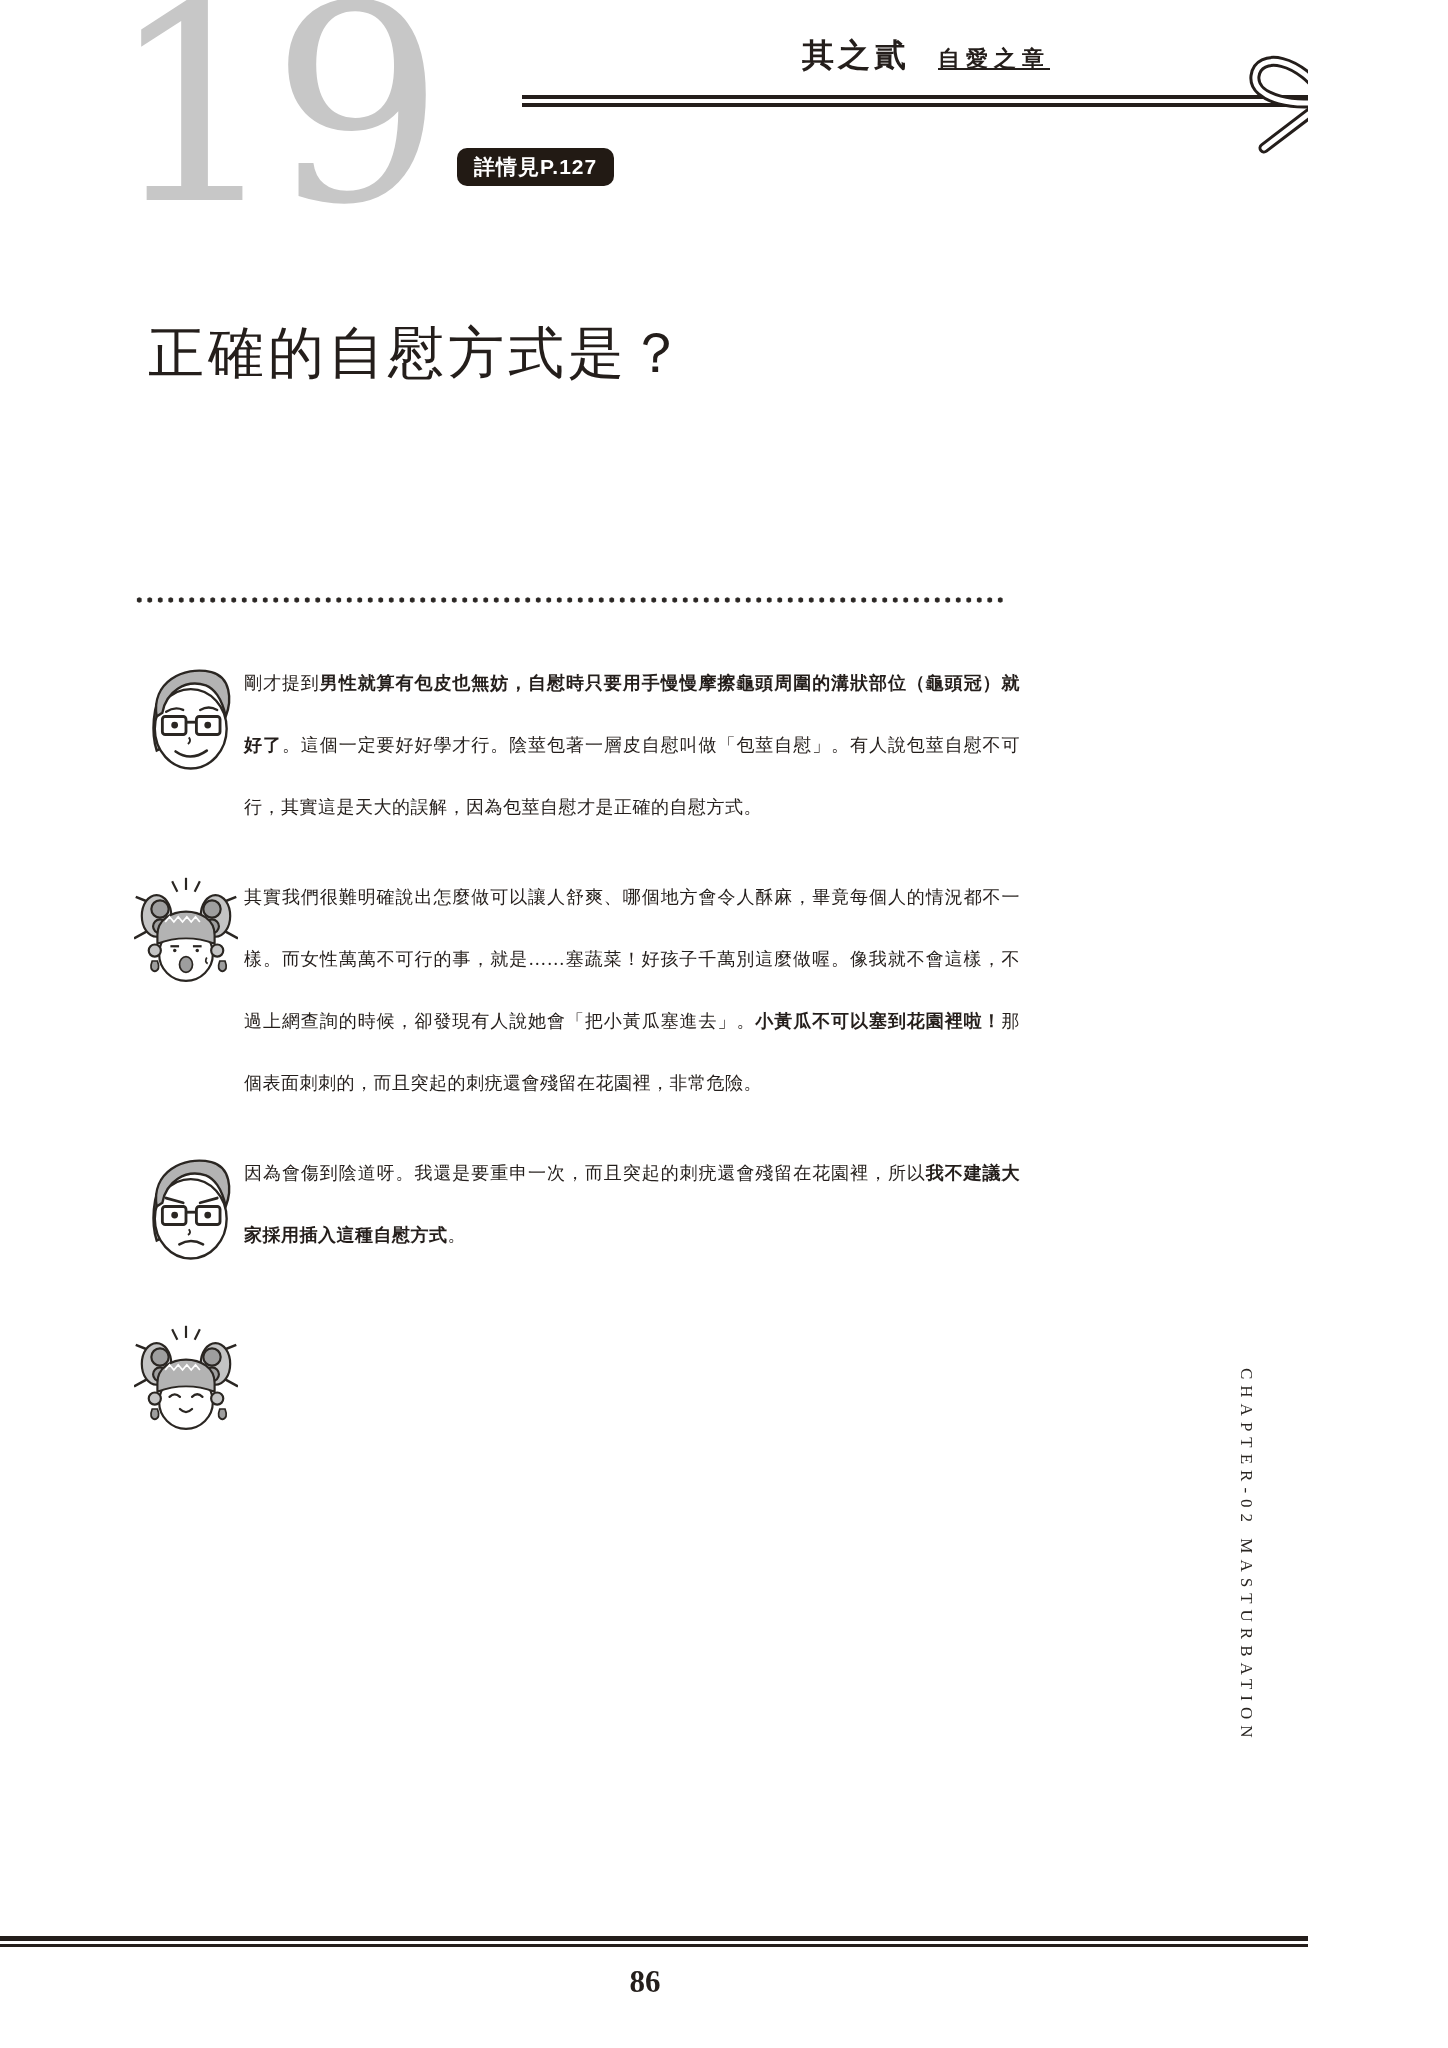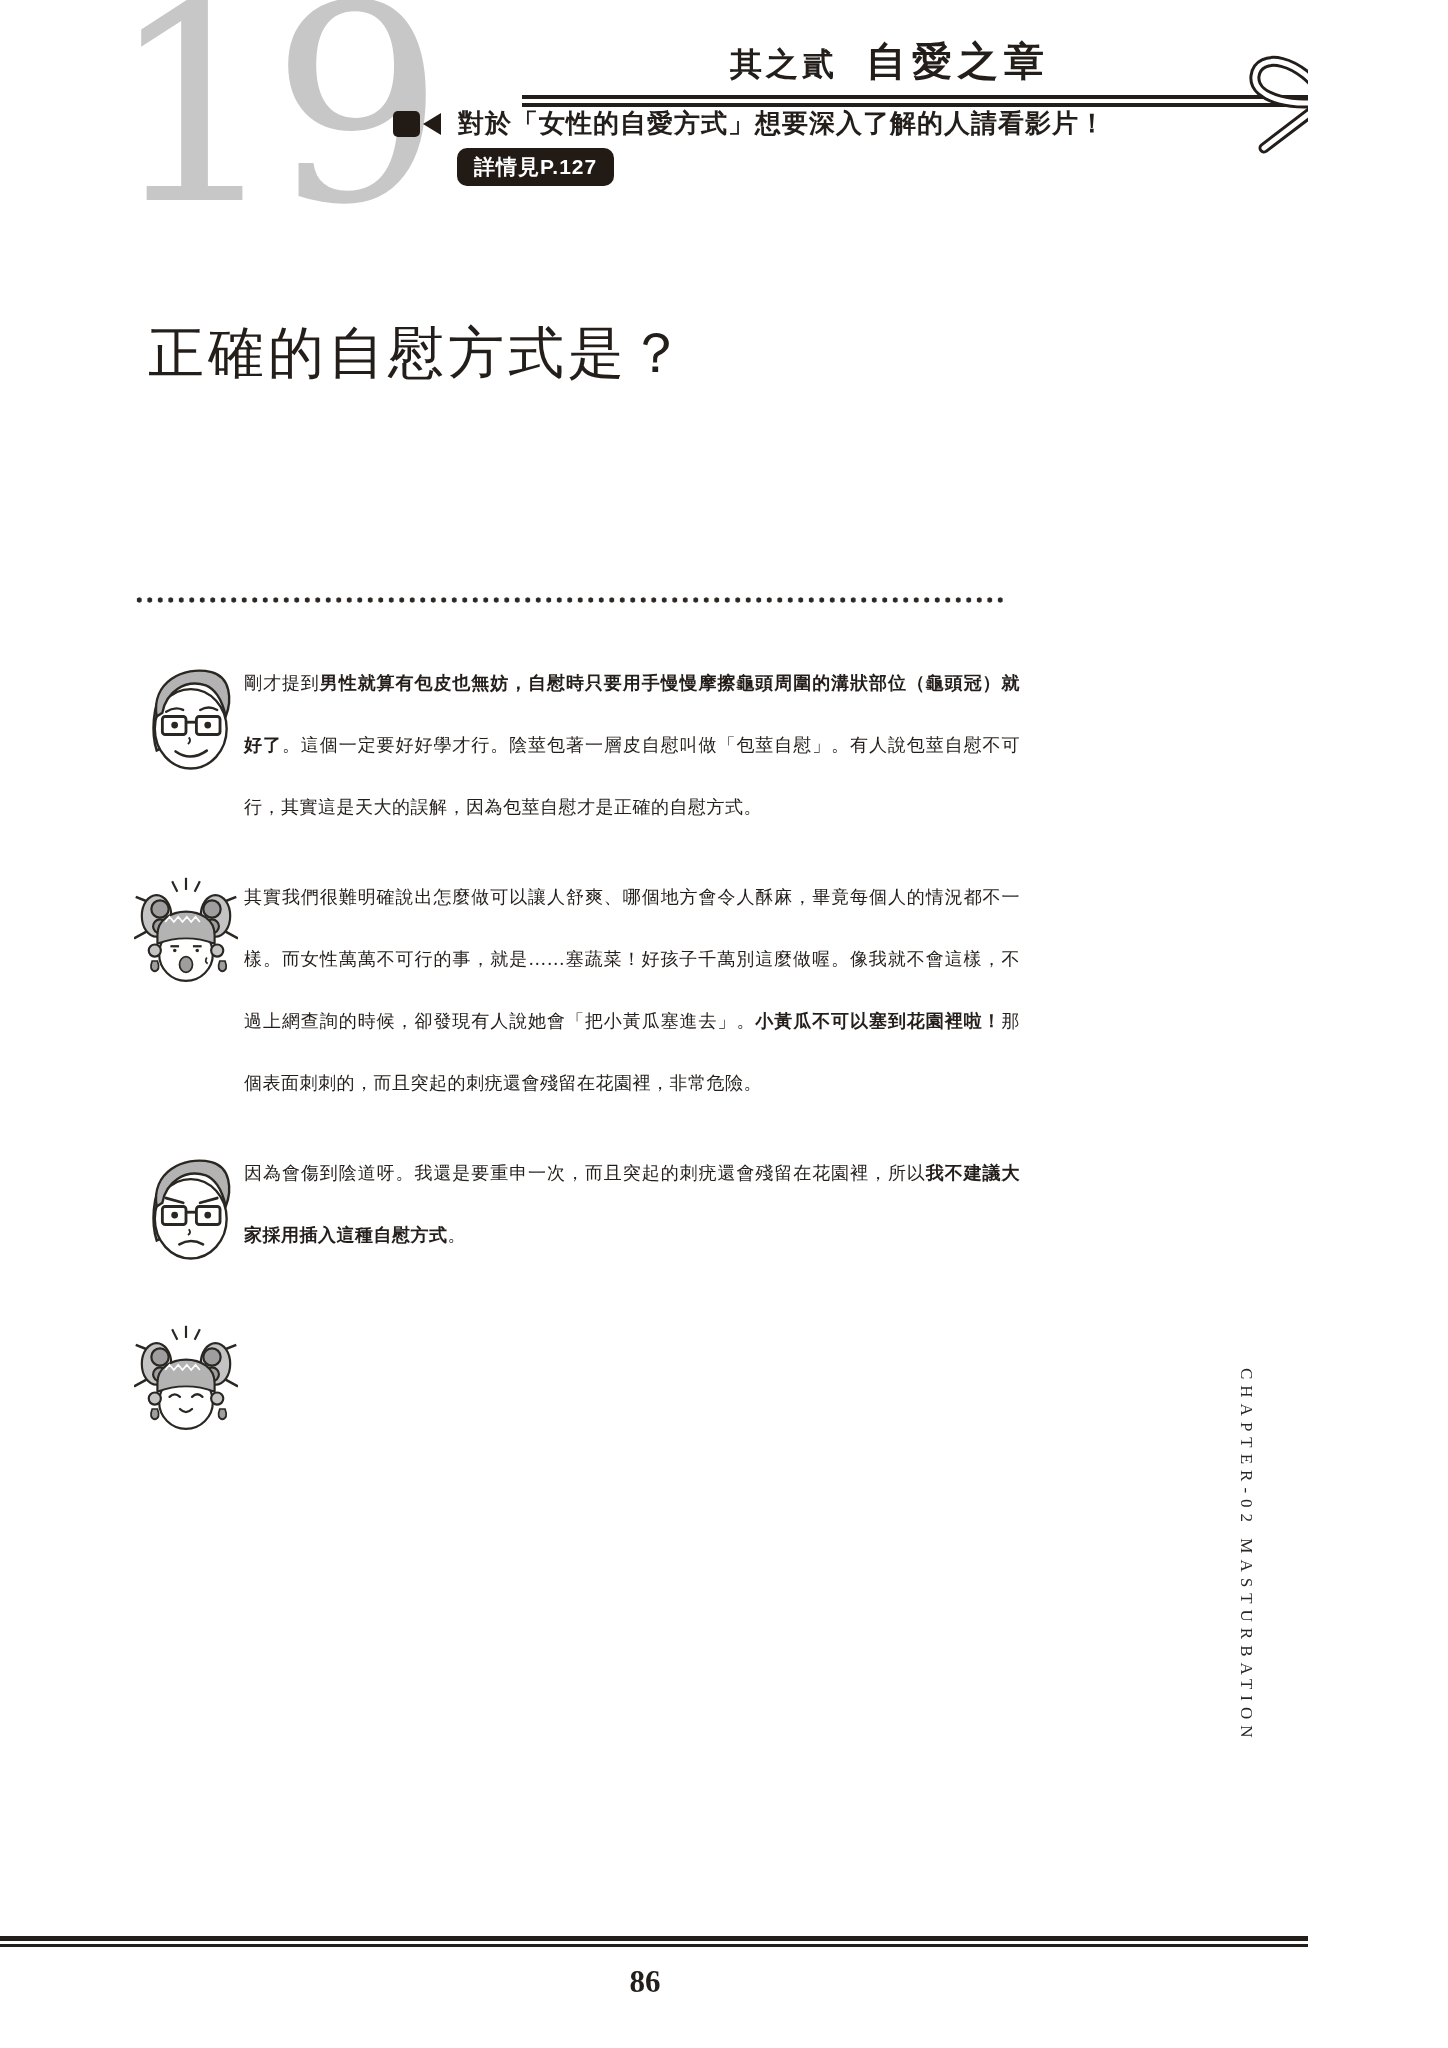--- a/index.html
+++ b/index.html
@@ -21,21 +21,21 @@
     font-weight:400;
   }
   
   .header-right{
     position:absolute;top:34px;right:258px;
     display:flex;align-items:baseline;gap:28px;
     font-family:"Liberation Sans",sans-serif;
     font-weight:700;
   }
   .part-label{font-size:32px;letter-spacing:4px;}
-  .chapter-title{font-size:40px;letter-spacing:6px;}
+  .chapter-title{font-size:22px;letter-spacing:6px;text-decoration:underline;}
   .header-rule{
     position:absolute;top:95px;left:522px;right:0;
     height:4px;
     border-top:4px solid #241e1b;
     border-bottom:4px solid #241e1b;
   }
   .bow{position:absolute;left:1242px;top:38px;}
   
   .video-note{
     position:absolute;left:392px;top:106px;
@@ -125,27 +125,20 @@
       <path d="M85,62 C112,18 154,14 157,38 C160,62 112,70 85,62 Z" stroke="#241e1b" stroke-width="11"></path>
       <path d="M85,62 C112,18 154,14 157,38 C160,62 112,70 85,62 Z" stroke="#ffffff" stroke-width="5"></path>
       <path d="M85,62 L22,110" stroke="#241e1b" stroke-width="11"></path>
       <path d="M85,62 L22,110" stroke="#ffffff" stroke-width="5"></path>
       <path d="M85,62 L148,110" stroke="#241e1b" stroke-width="11"></path>
       <path d="M85,62 L148,110" stroke="#ffffff" stroke-width="5"></path>
     </g>
     <rect x="78" y="48" width="14" height="27" rx="3" fill="#ffffff" stroke="#241e1b" stroke-width="3.5"></rect>
   </svg>
 
-  <div class="video-note">
-    <svg width="52" height="32" viewBox="0 0 52 32">
-      <rect x="1" y="3" width="27" height="26" rx="5" fill="#221a14"></rect>
-      <polygon points="31,16 49,5 49,27" fill="#221a14"></polygon>
-    </svg>
-    <span class="video-note-text">對於「女性的自愛方式」想要深入了解的人請看影片！</span>
-  </div>
   <div class="ref-badge">詳情見P.127</div>
 
   <h1 class="page-title">正確的自慰方式是？</h1>
 
   <div class="dotted-separator"></div>
 
   <div class="dialogue">
 
     <div class="dialogue-row row-1">
       <div class="avatar-box">

